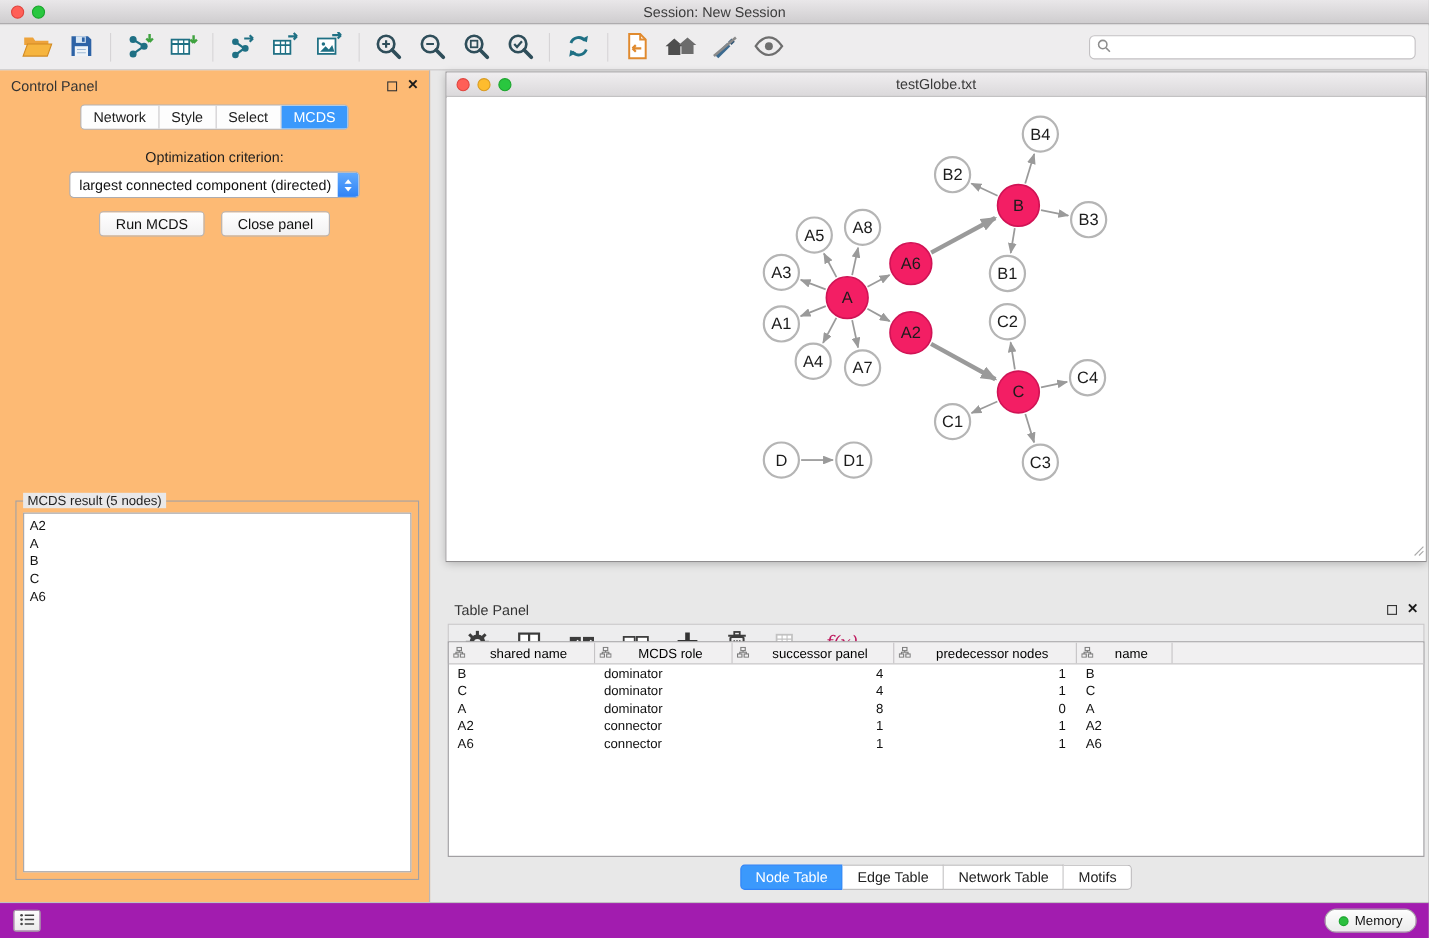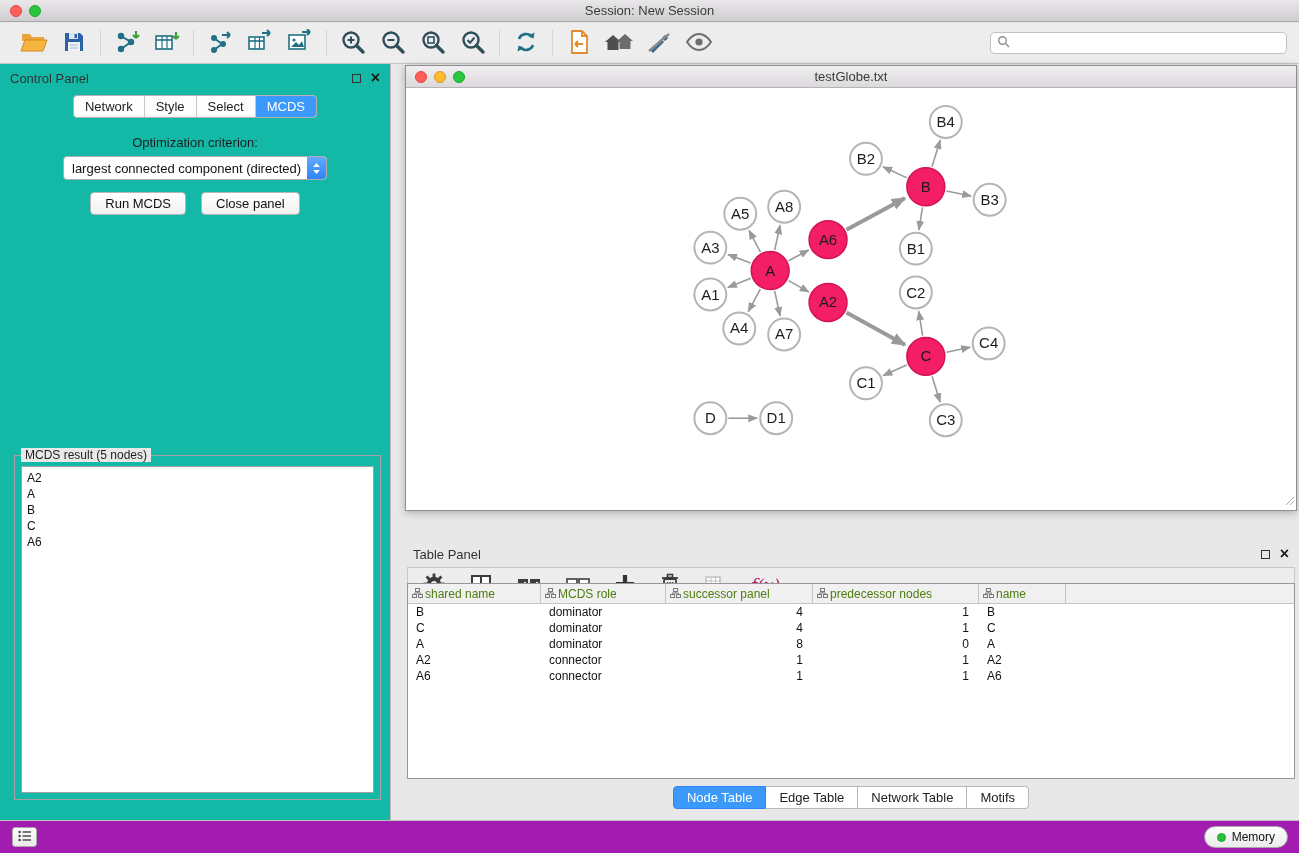--- a/index.html
+++ b/index.html
@@ -26,21 +26,21 @@
   .tb-btn { width:32px; height:32px; display:flex; align-items:center; justify-content:center; border-radius:4px; }
   .search-wrap { margin-left:auto; padding-right:4px; }
   .search-field { width:297px; height:22px; background:#fff; border:1px solid #c3c1c3; border-radius:5px;
     display:flex; align-items:center; padding:0 6px; gap:5px; }
   .search-field input { border:none; outline:none; flex:1; font-size:12px; background:transparent; font-family:inherit; color:#333; }
 
   
   .main { position:absolute; top:64px; left:0; right:0; bottom:33px; }
 
   
-  .control-panel { position:absolute; left:0; top:0; bottom:0; width:391px; background:#14b8a6; border-right:1px solid #b9b7b9; }
+  .control-panel { position:absolute; left:0; top:0; bottom:0; width:391px; background:#fdba74; border-right:1px solid #b9b7b9; }
   .cp-header { height:28px; display:flex; align-items:center; padding:0 10px; }
   .cp-title { font-size:13px; color:#333; }
   .panel-header-icons { margin-left:auto; display:flex; gap:10px; align-items:center; }
   .float-icon { width:9px; height:9px; border:1.5px solid #333; background:transparent; }
   .close-icon { font-weight:bold; font-size:16px; color:#1a1a1a; line-height:12px; }
   .cp-tabbar { display:flex; justify-content:center; margin-top:3px; }
   .cp-tabgroup { display:flex; border:1px solid #b3b1b3; border-radius:4px; background:#fdfdfd; overflow:hidden; }
   .cp-tab { padding:3px 11px; font-size:13px; color:#222; border-right:1px solid #cac8ca; cursor:default; }
   .cp-tab:last-child { border-right:none; }
   .cp-tab.active { background:#3b99fc; color:#fff; }
@@ -74,21 +74,21 @@
   
   .table-panel { position:absolute; left:13px; right:2px; top:453px; bottom:5px; }
   .tp-header { height:26px; display:flex; align-items:center; padding:0 8px;margin-top:24px; }
   .tp-title { font-size:13px; color:#333; }
   .tp-toolbar { height:36px; margin:0 2px; background:#ededee; border:1px solid #c9c7c9;
     display:flex; align-items:center; gap:23px; padding:0 14px; }
   .fx-label { font-family:"DejaVu Serif", serif; font-style:italic; font-size:17px; color:#be185d; }
   .tp-table { position:absolute; left:2px; right:2px; top:66px; bottom:36px; background:#fff; border:1px solid #98969a; overflow:hidden; }
   .thead { display:flex; height:20px; background:#f1f0f1; border-bottom:1px solid #c5c3c5; }
   .th { display:flex; align-items:center; border-right:1px solid #c5c3c5; padding:0 4px; gap:2px; }
-  .th-label { flex:1; font-size:12px; color:#4d7c0f; white-space:nowrap; overflow:hidden; }
+  .th-label { flex:1; text-align:center; font-size:12px; color:#000000; white-space:nowrap; overflow:hidden; }
   .th.filler { flex:1; border-right:none; }
   .tbody { }
   .tr { display:flex; height:16px; }
   .td { font-size:12px; line-height:16px; padding:0 8px; white-space:nowrap; overflow:hidden; color:#111; }
   .td.right { text-align:right; padding-right:10px; }
   .tp-tabs { position:absolute; left:0; right:0; bottom:6px; display:flex; justify-content:center; }
   .tbl-tabgroup { display:flex; }
   .tbl-tab { padding:3px 13px; font-size:13px; background:#fff; border:1px solid #bab8ba; border-left:none; color:#222; }
   .tbl-tab:first-child { border-left:1px solid #bab8ba; border-radius:4px 0 0 4px; }
   .tbl-tab:last-child { border-radius:0 4px 4px 0; }

